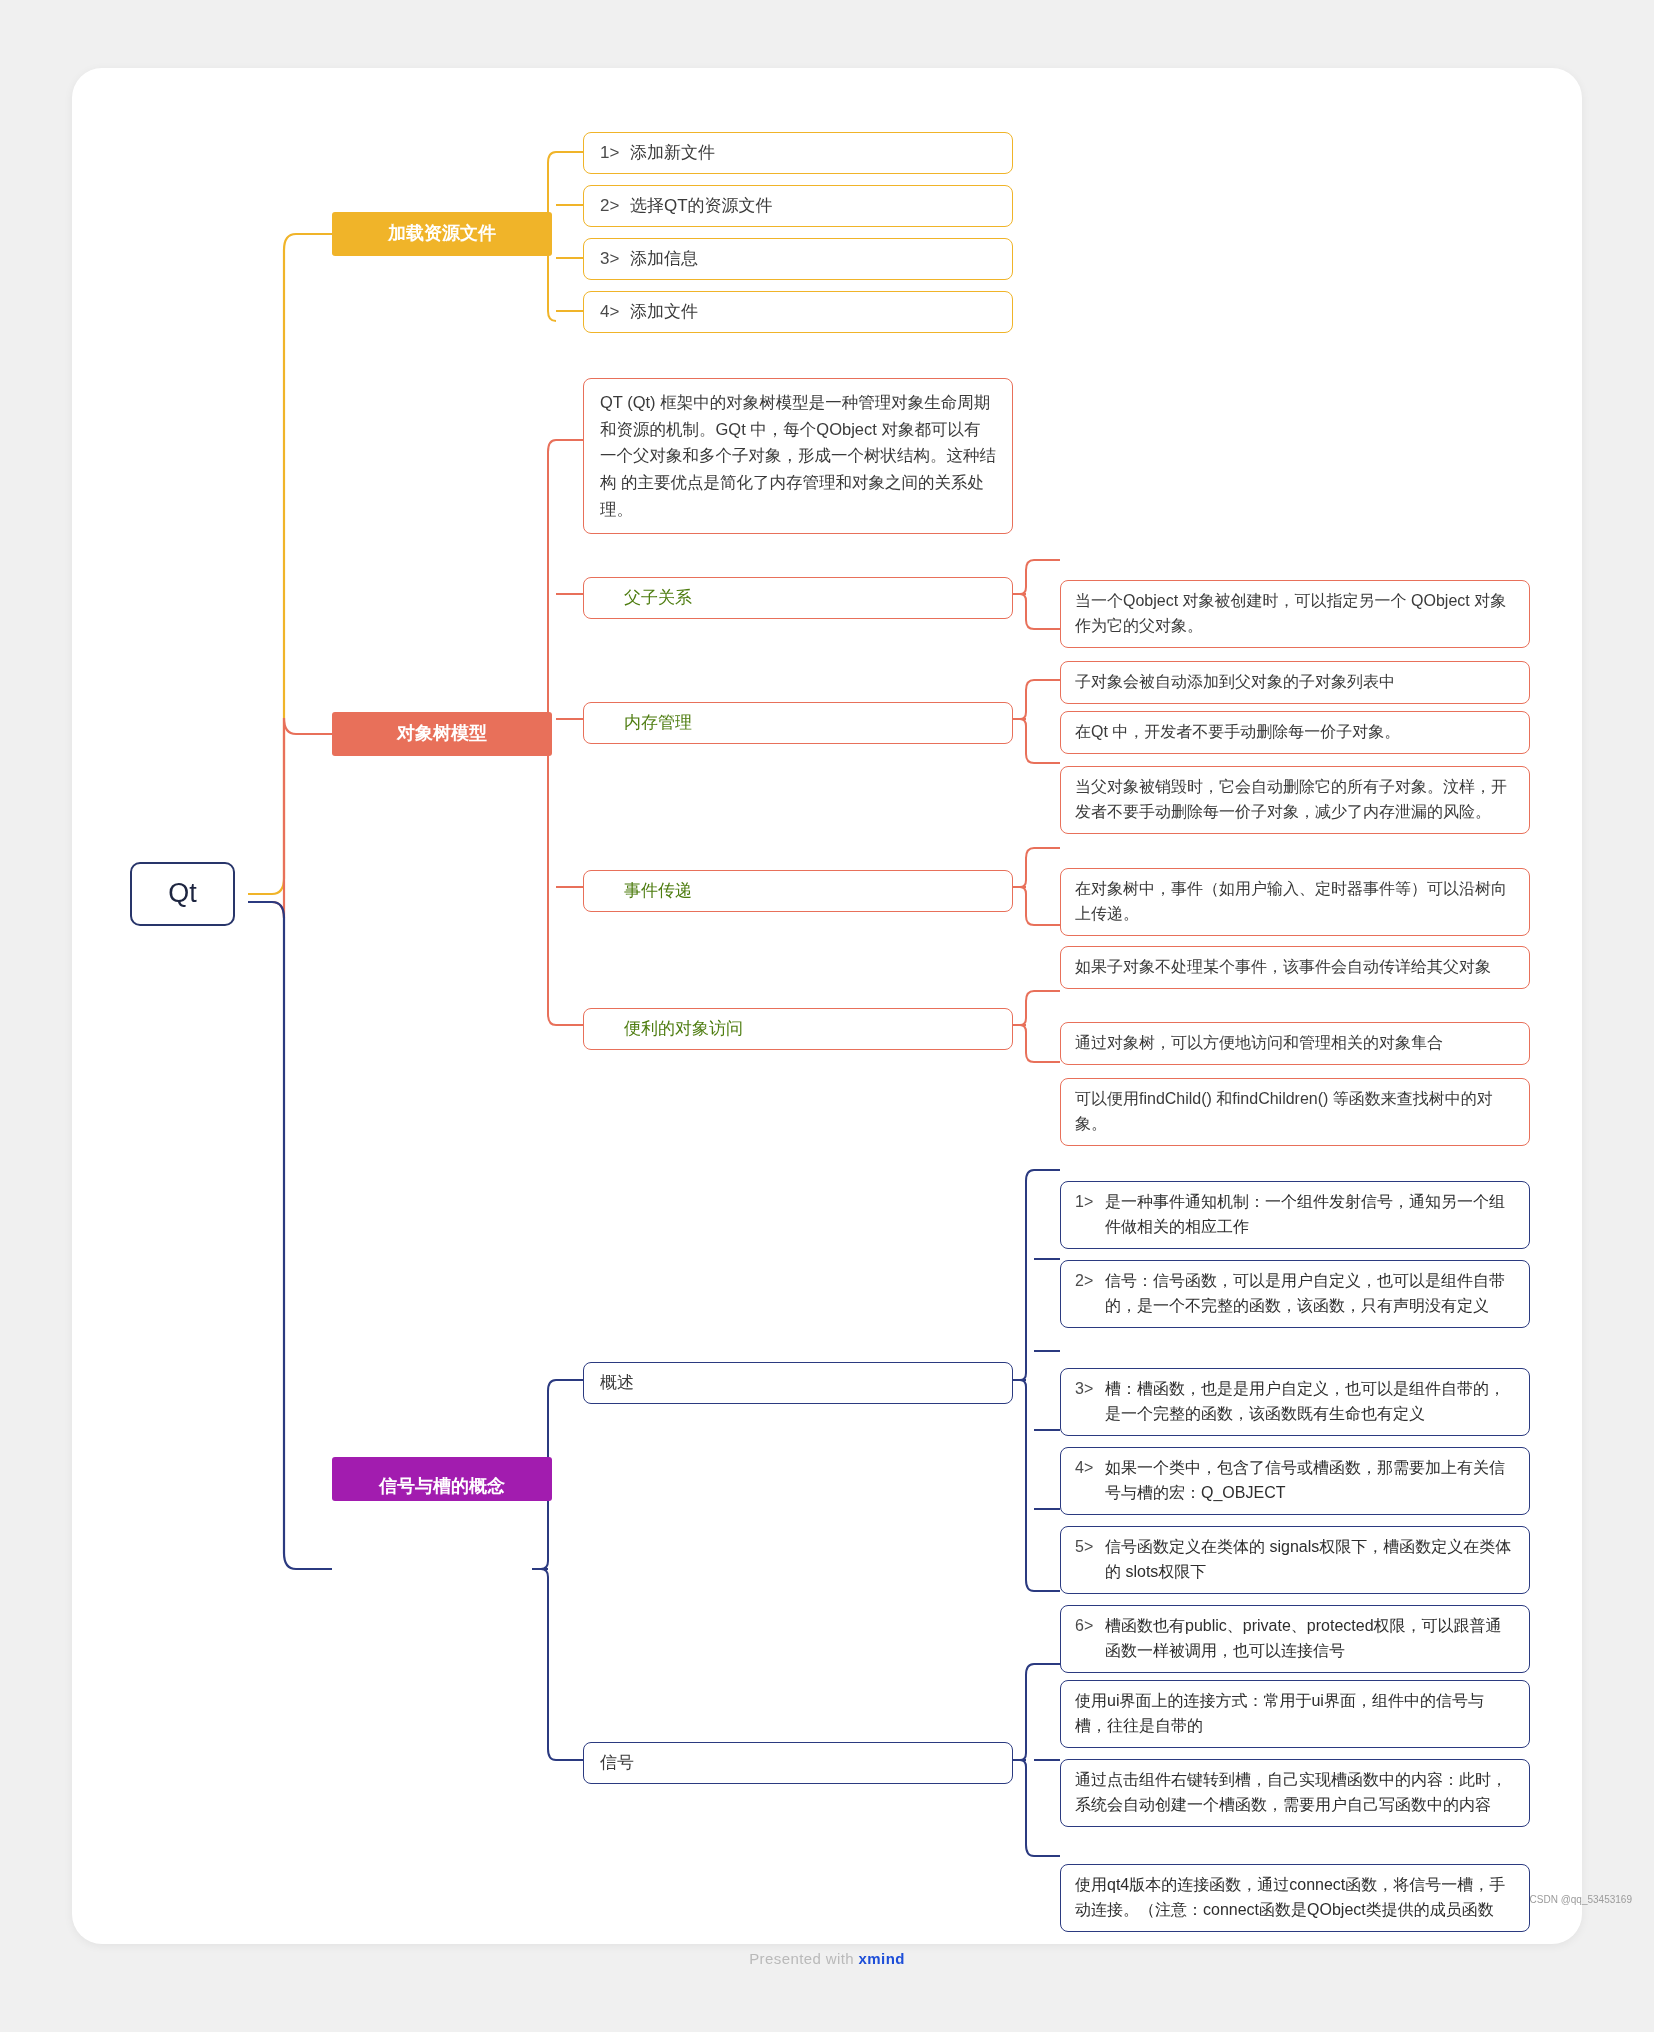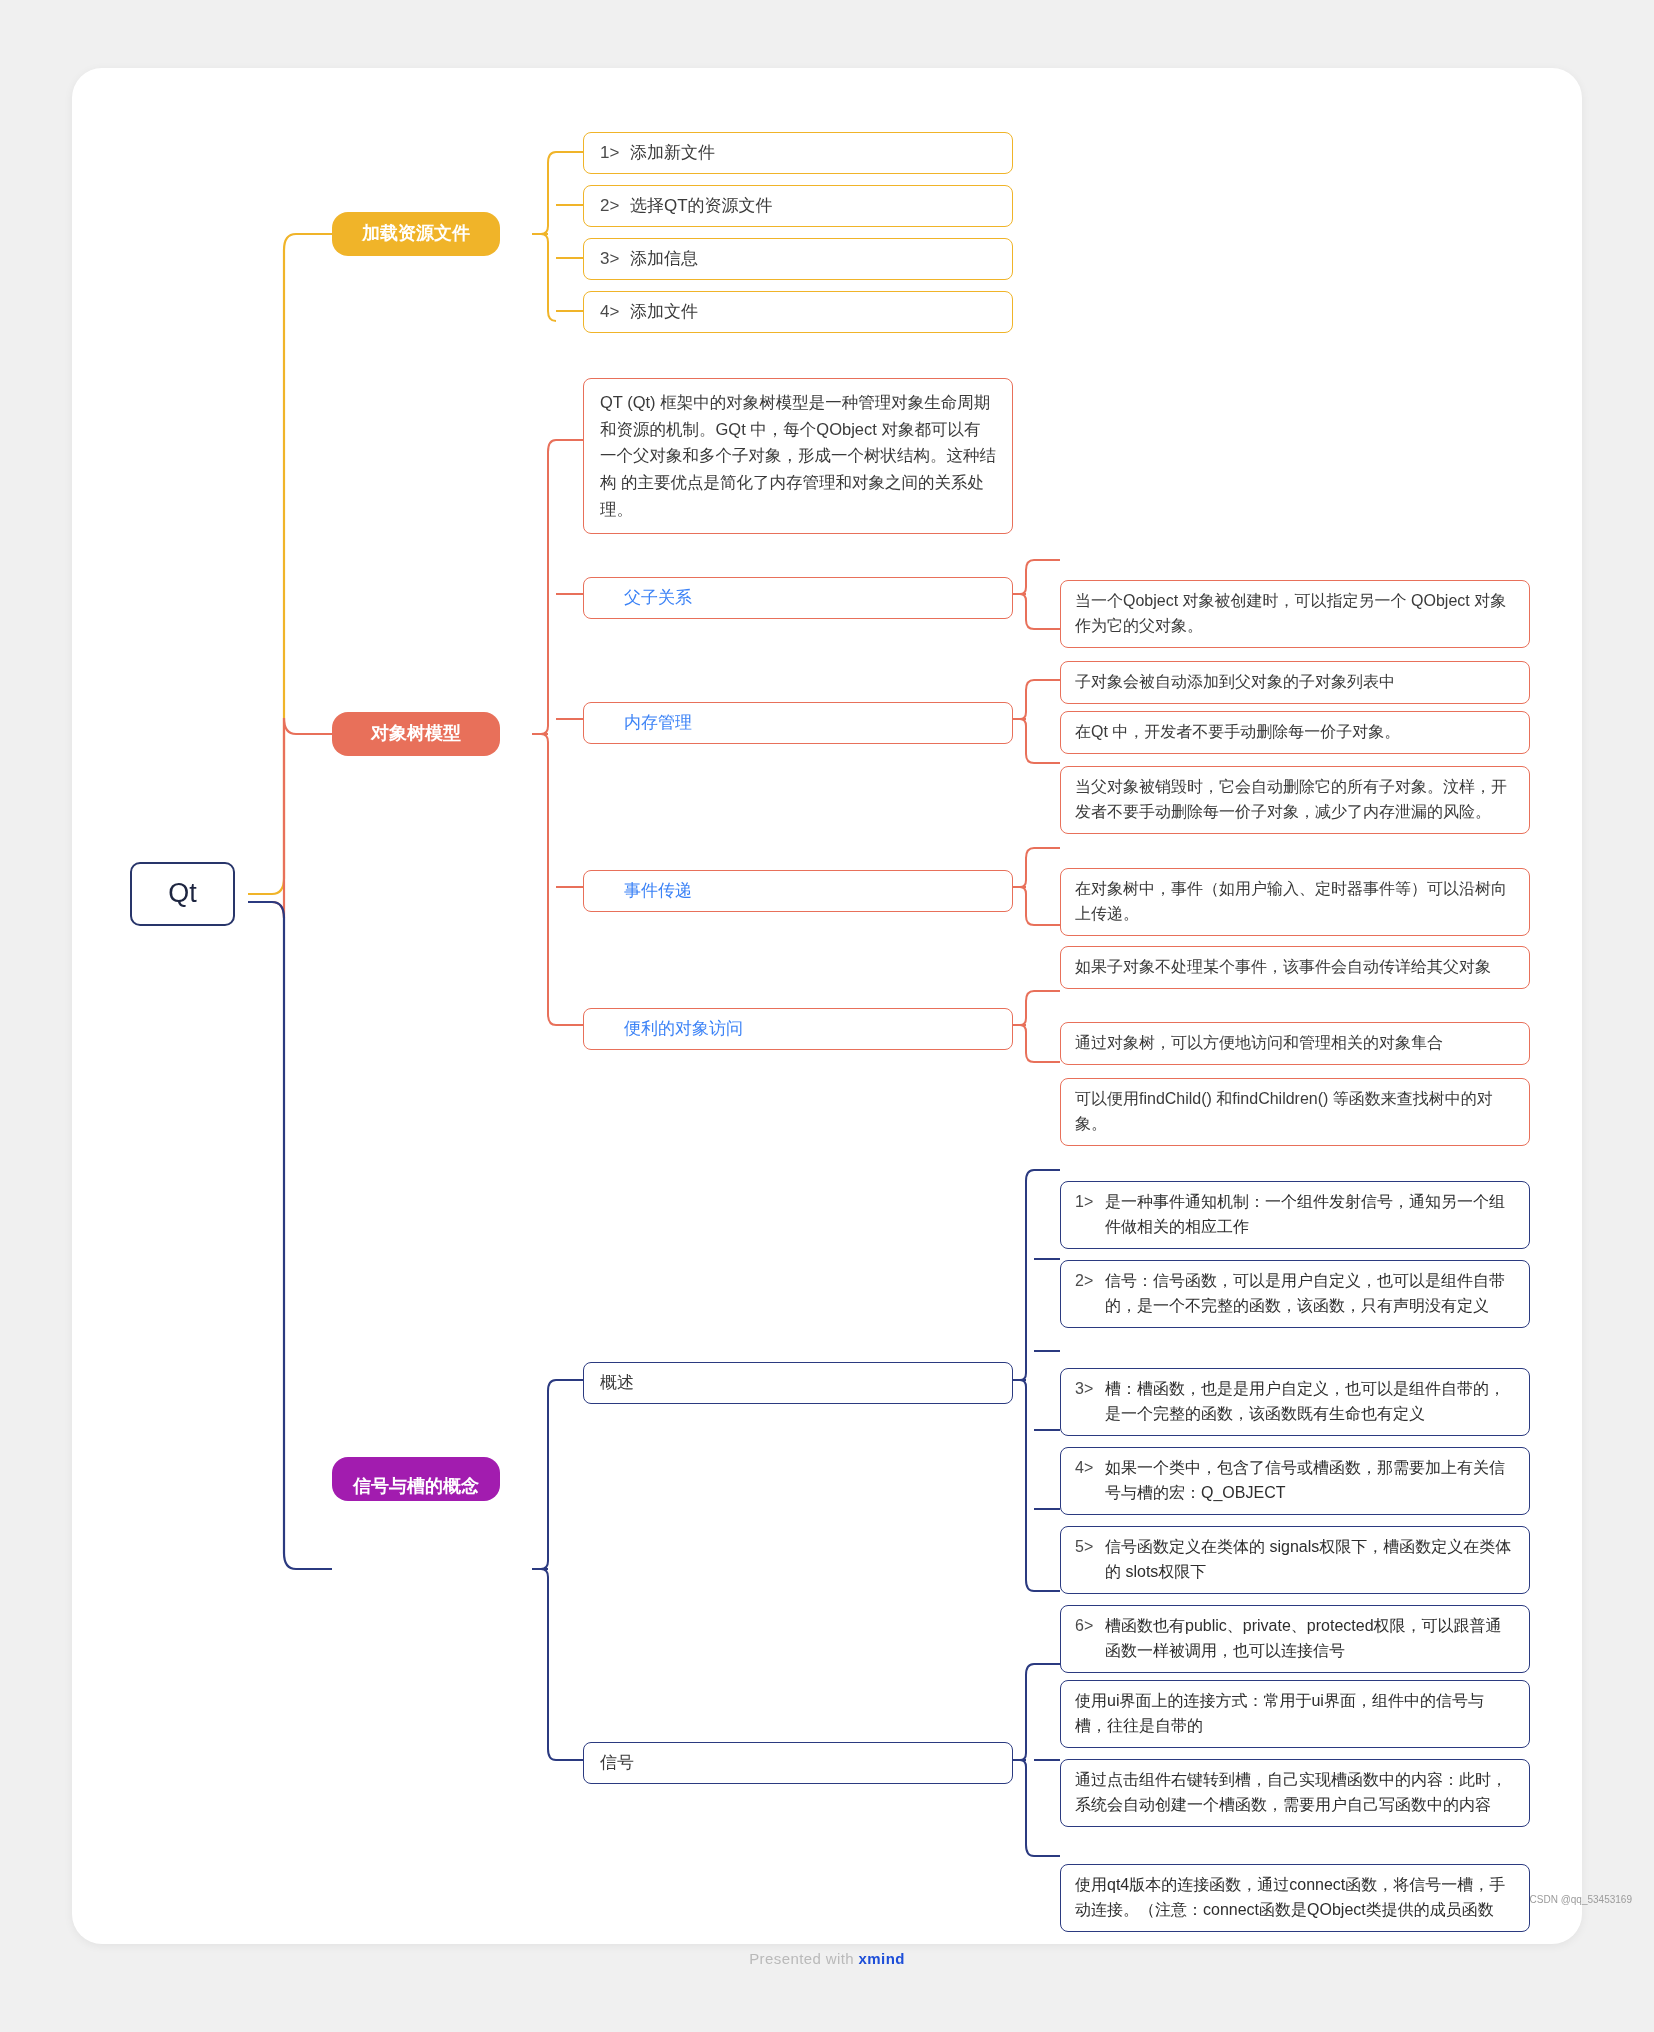--- a/index.html
+++ b/index.html
@@ -47,43 +47,43 @@
     height: 64px;
     border: 2px solid #28356a;
     border-radius: 10px;
     background: #ffffff;
     justify-content: center;
     font-size: 27px;
     color: #1d2540;
   }
   
   .l1 {
-    border-radius: 16px;
+    border-radius: 3px;
     color: #ffffff;
     font-size: 18px;
     font-weight: bold;
     justify-content: center;
     height: 44px;
-    width: 168px;
+    width: 220px;
   }
   .l1.orange { background: #f0b429; left: 332px; top: 212px; }
   .l1.red    { background: #e8705a; left: 332px; top: 712px; }
   .l1.blue   { background: #a21caf; left: 332px; top: 1457px; align-items: flex-end; }
 
   
   .l2 {
     border-radius: 8px;
     background: #ffffff;
     font-size: 17px;
     padding: 7px 16px;
     width: 430px;
     left: 583px;
   }
   .l2.orange { border: 1.6px solid #f0b429; color: #3a3a3a; }
-  .l2.red    { border: 1.6px solid #e8705a; color: #3b82f6; padding-left: 40px; }
+  .l2.red    { border: 1.6px solid #e8705a; color: #4d7c0f; padding-left: 40px; }
   .l2.blue   { border: 1.6px solid #2b3a80; color: #3a3a3a; }
 
   
   .l3 {
     border-radius: 8px;
     background: #ffffff;
     font-size: 16px;
     padding: 8px 14px;
     width: 470px;
     left: 1060px;

